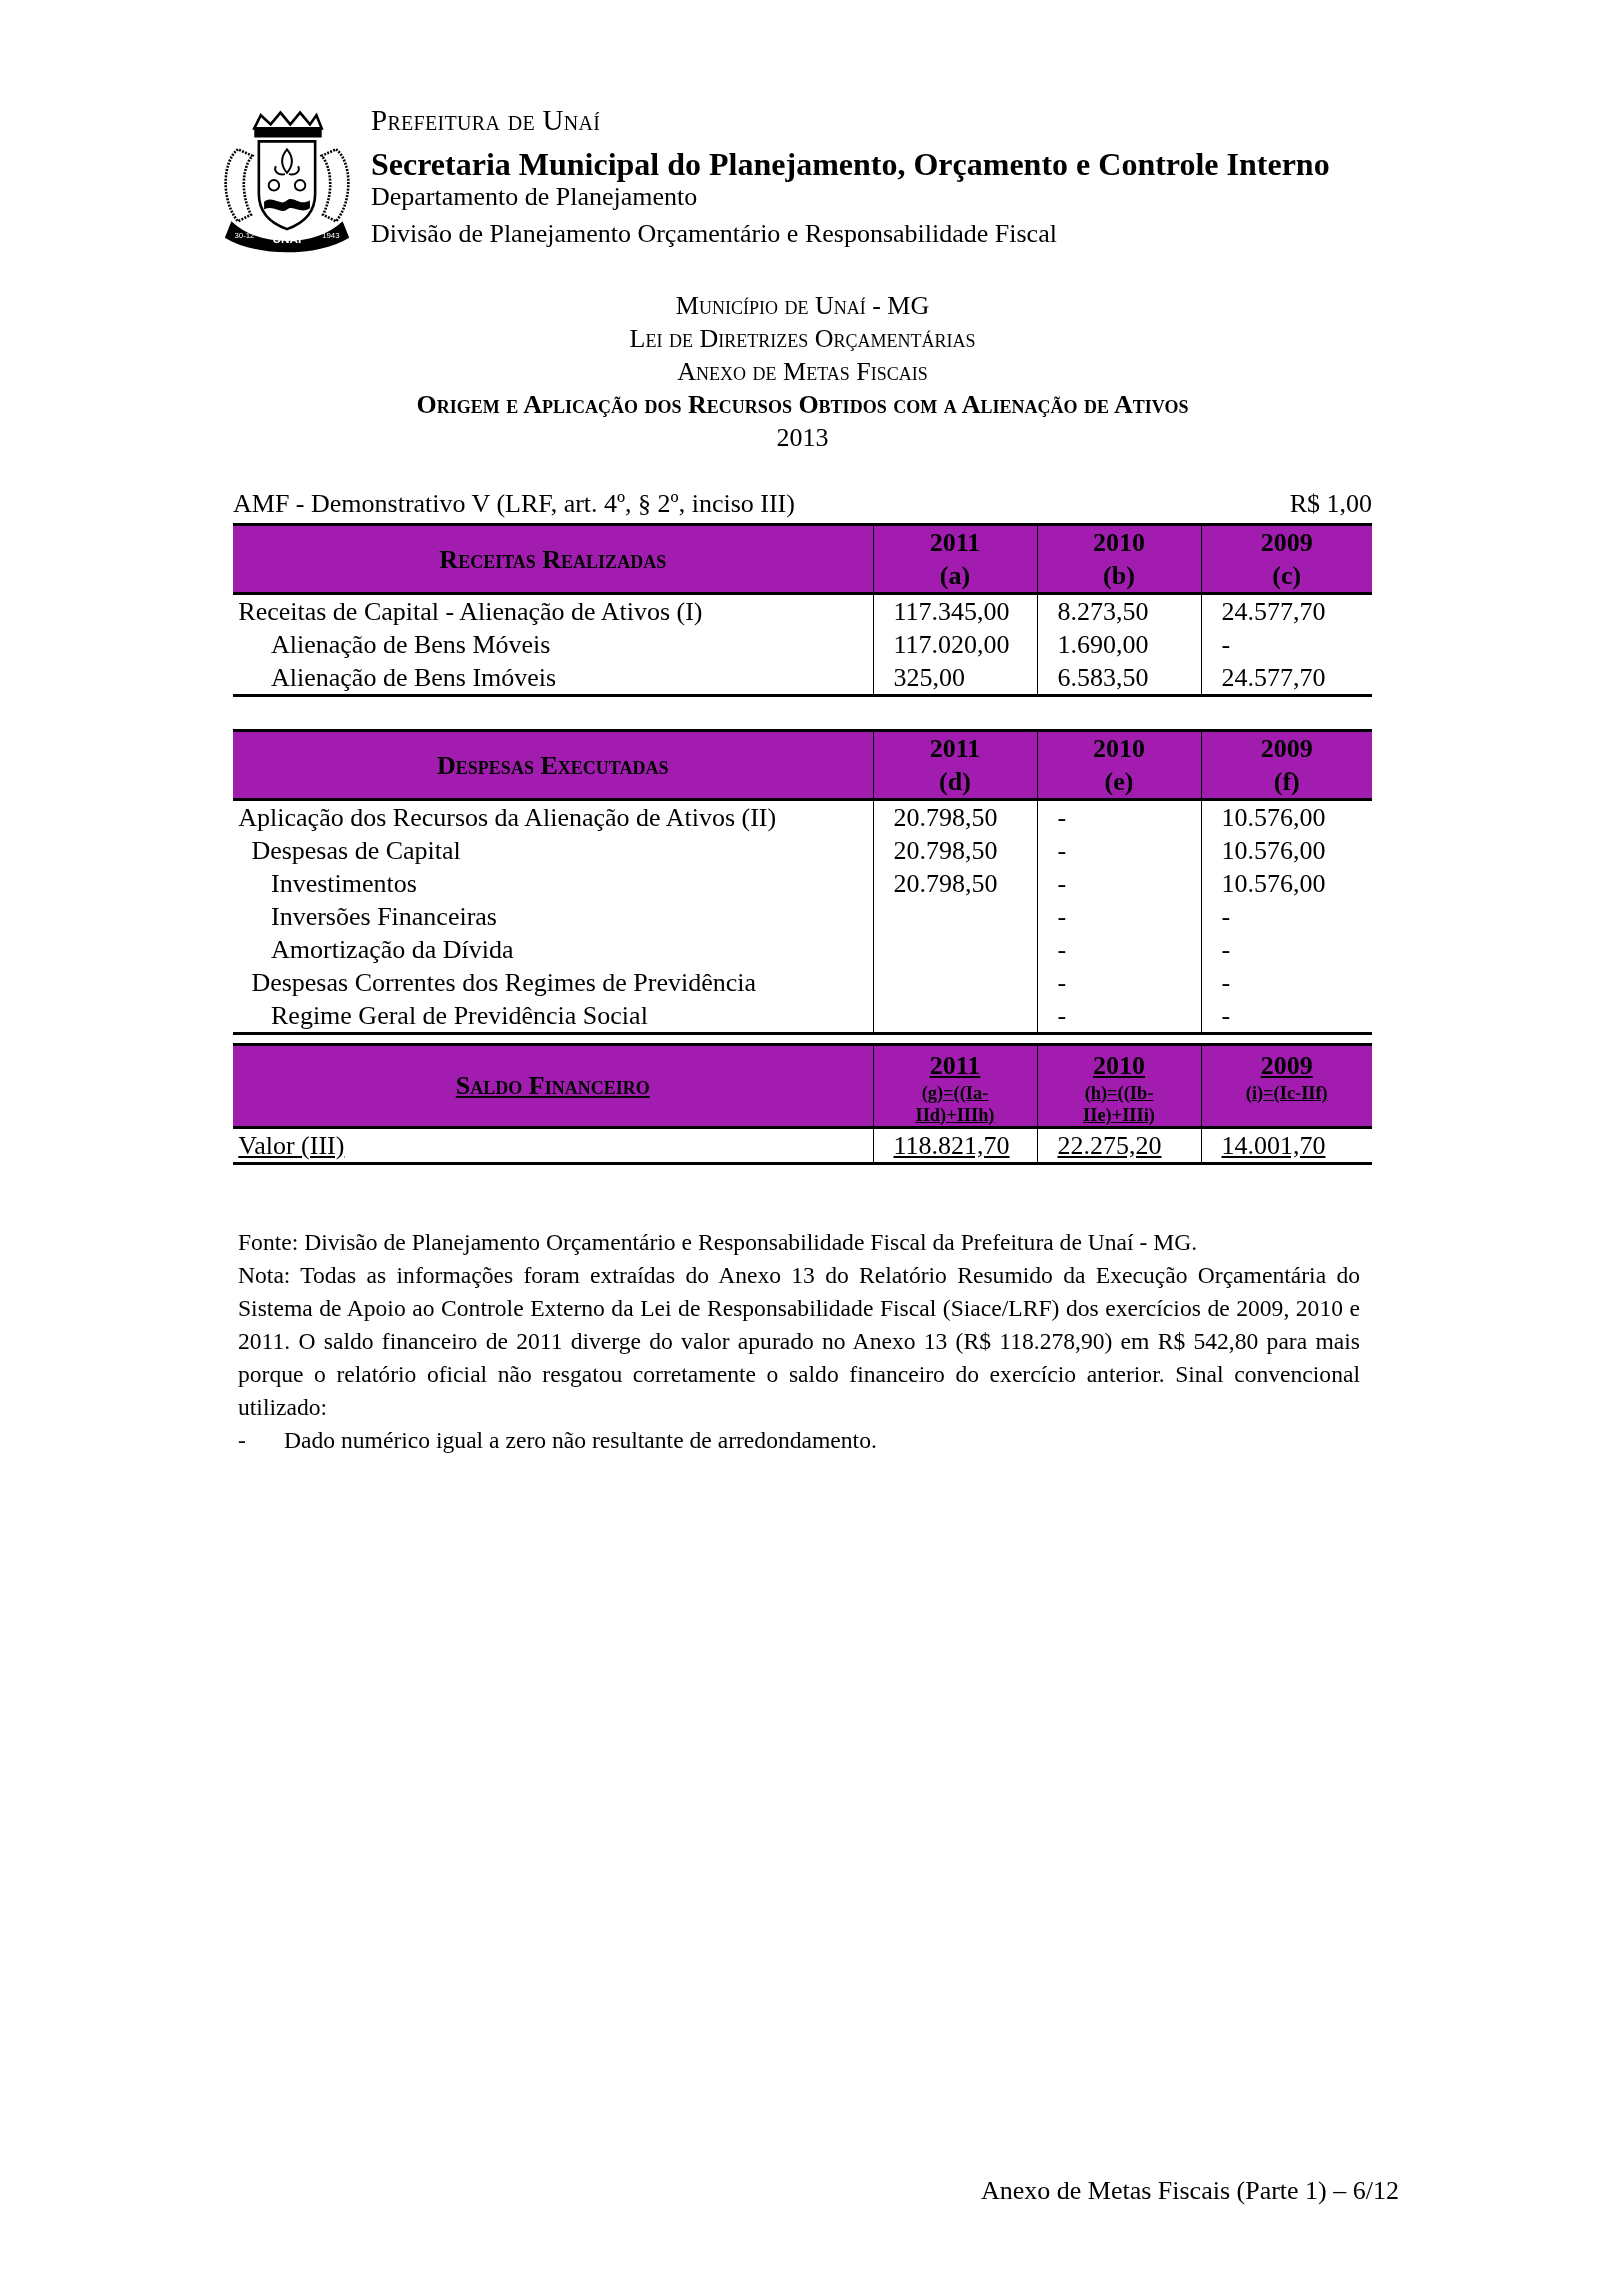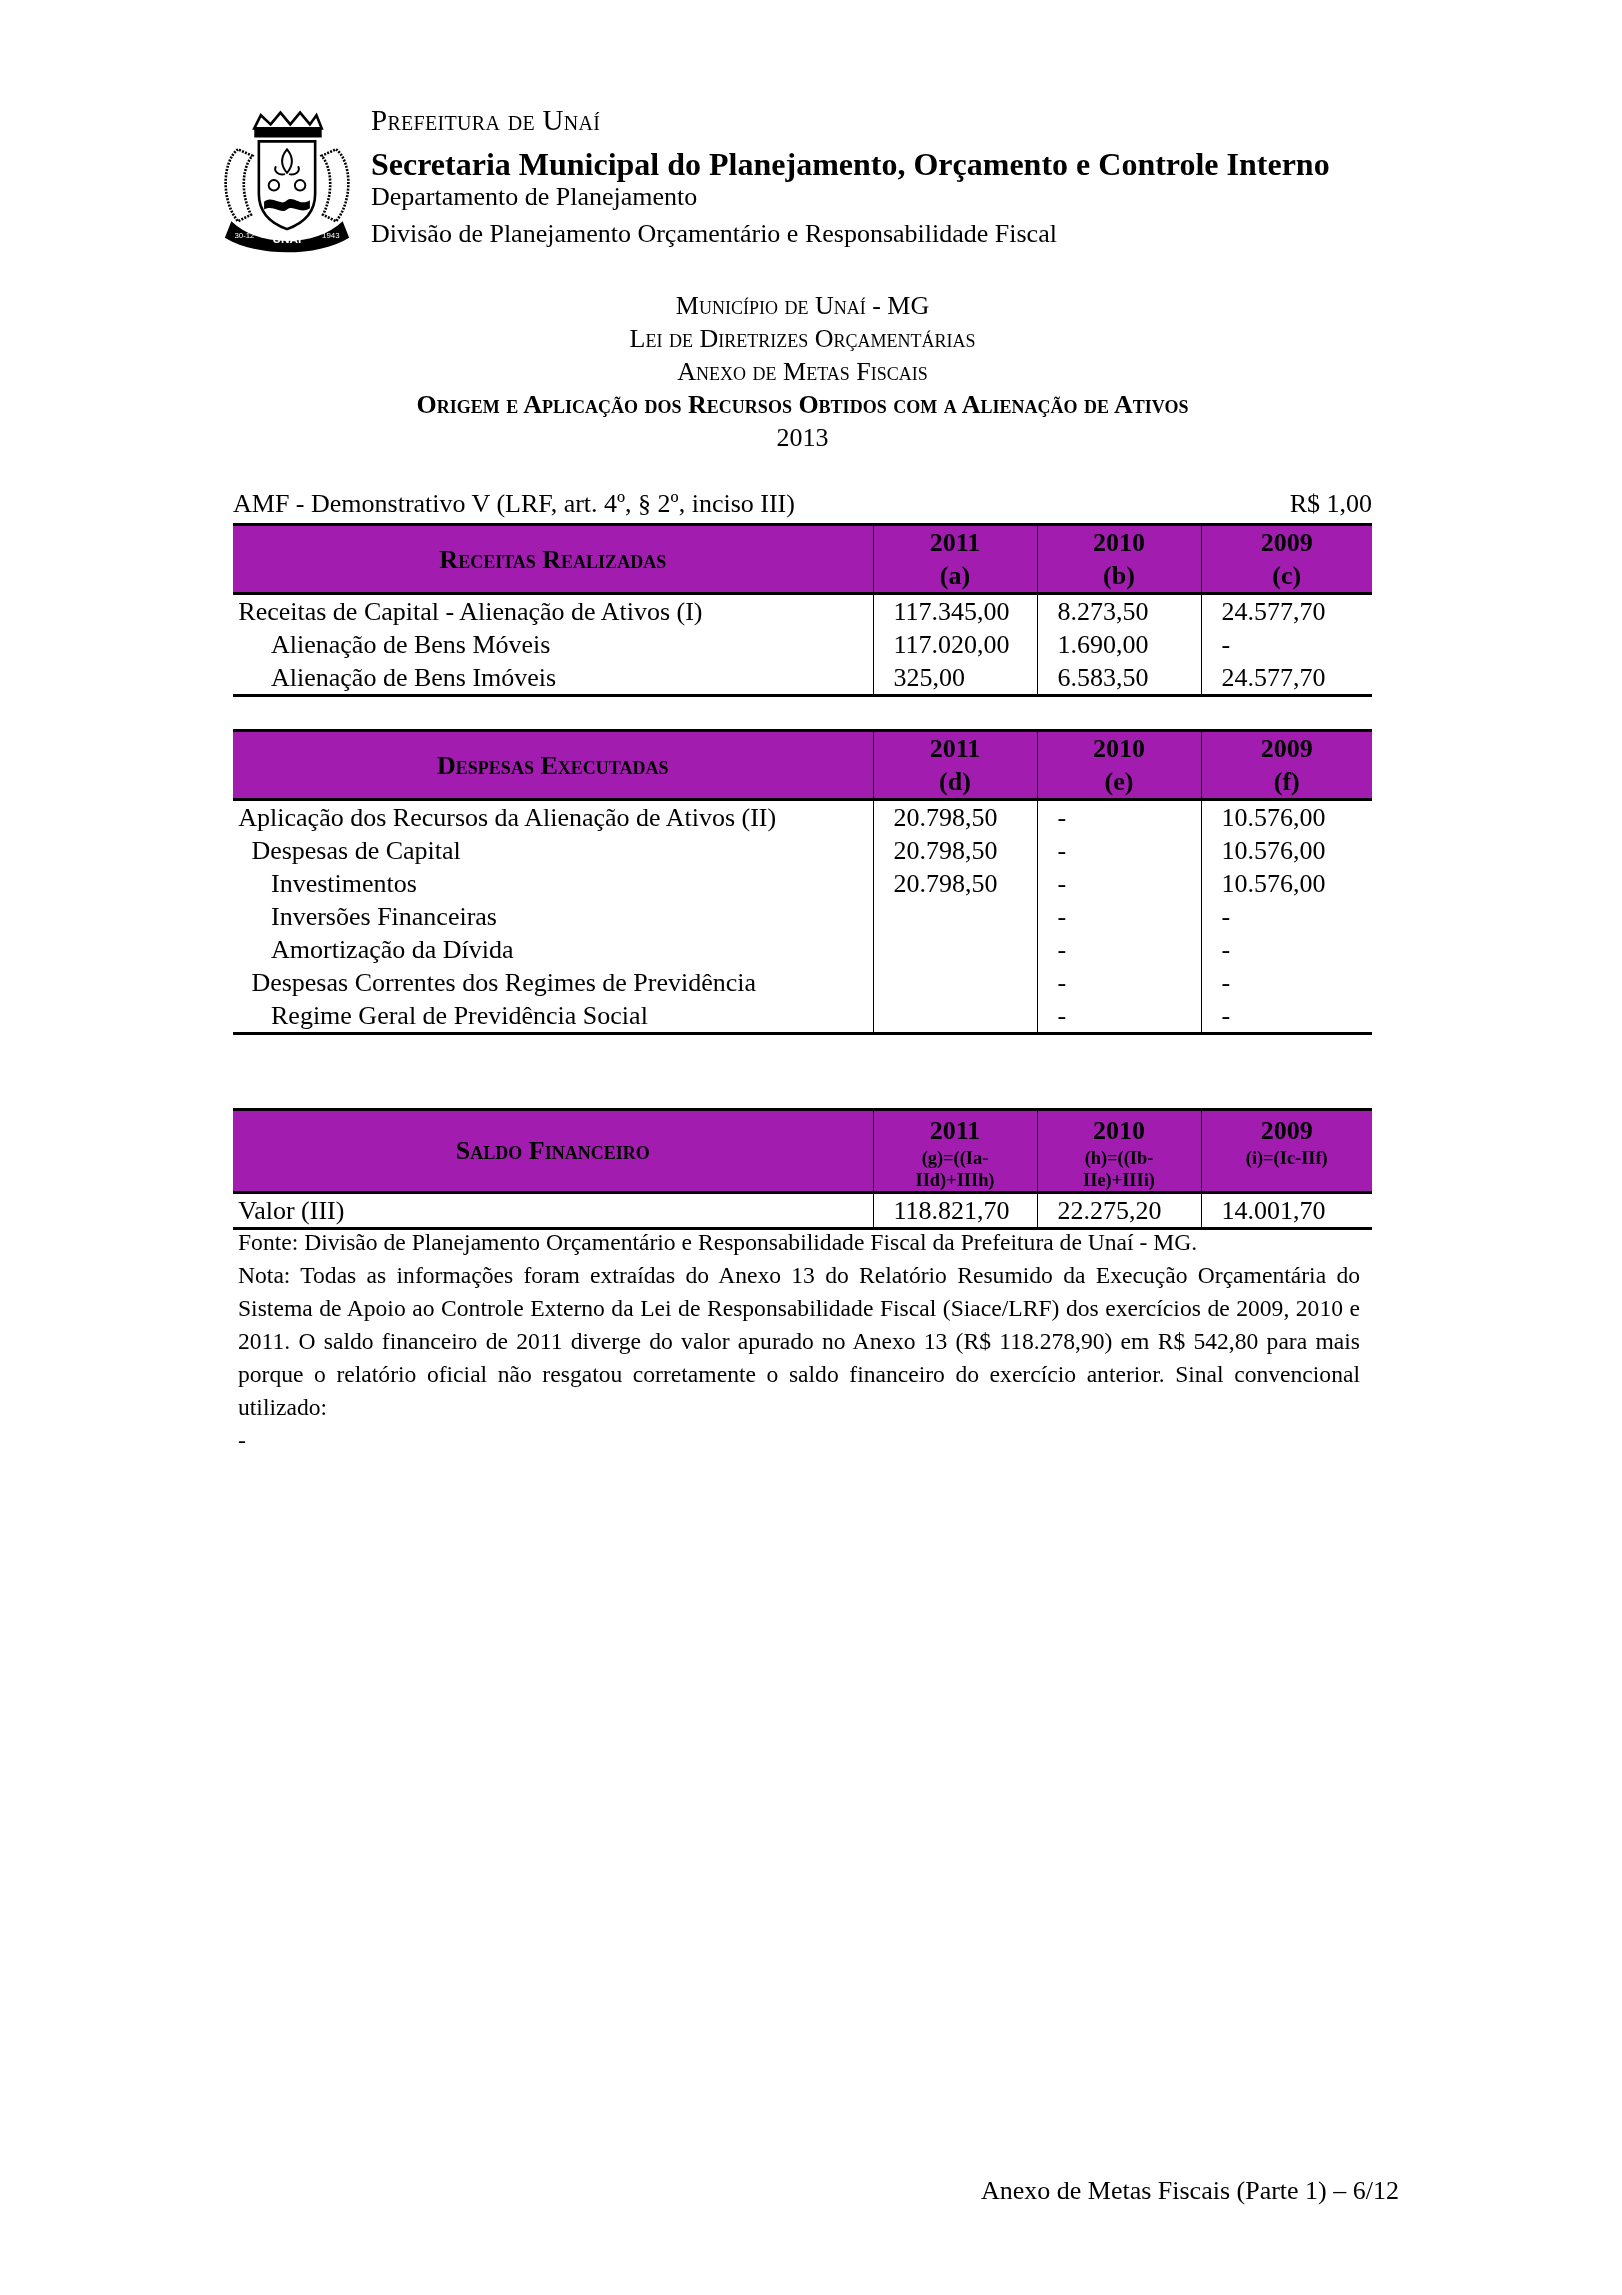--- a/index.html
+++ b/index.html
@@ -203,21 +203,21 @@
     </tr>
     <tr>
       <td class="ind2">Regime Geral de Previdência Social</td>
       <td class="num"></td>
       <td class="num">-</td>
       <td class="num">-</td>
     </tr>
   </tbody>
 </table>
 
-<table class="t" style="top:1108px;">
+<table class="t" style="top:1043px;text-decoration:underline;">
   <colgroup>
       <col class="c0">
       <col class="c1">
       <col class="c2">
       <col class="c3">
     </colgroup>
   <thead>
     <tr>
       <th class="lbl">Saldo Financeiro</th>
       <th style="vertical-align:top; padding-top:2.6px;">
@@ -245,17 +245,18 @@
       <td class="num">14.001,70</td>
     </tr>
   </tbody>
 </table>
 
 <div class="abs notes" style="top:1226px;">
   <p>Fonte: Divisão de Planejamento Orçamentário e Responsabilidade Fiscal da Prefeitura de Unaí - MG.</p>
   <p>Nota: Todas as informações foram extraídas do Anexo 13 do Relatório Resumido da Execução Orçamentária do Sistema de Apoio ao Controle Externo da Lei de Responsabilidade Fiscal (Siace/LRF) dos exercícios de 2009, 2010 e 2011. O saldo financeiro de 2011 diverge do valor apurado no Anexo 13 (R$ 118.278,90) em R$ 542,80 para mais porque o relatório oficial não resgatou corretamente o saldo financeiro do exercício anterior. Sinal convencional utilizado:</p>
   <div class="legend">
     <span class="sym">-</span>
+    <span>Dado numérico igual a zero não resultante de arredondamento.</span>
   </div>
 </div>
 
 <div class="abs footer">Anexo de Metas Fiscais (Parte 1) – 6/12</div>
 
 
 </body></html>

